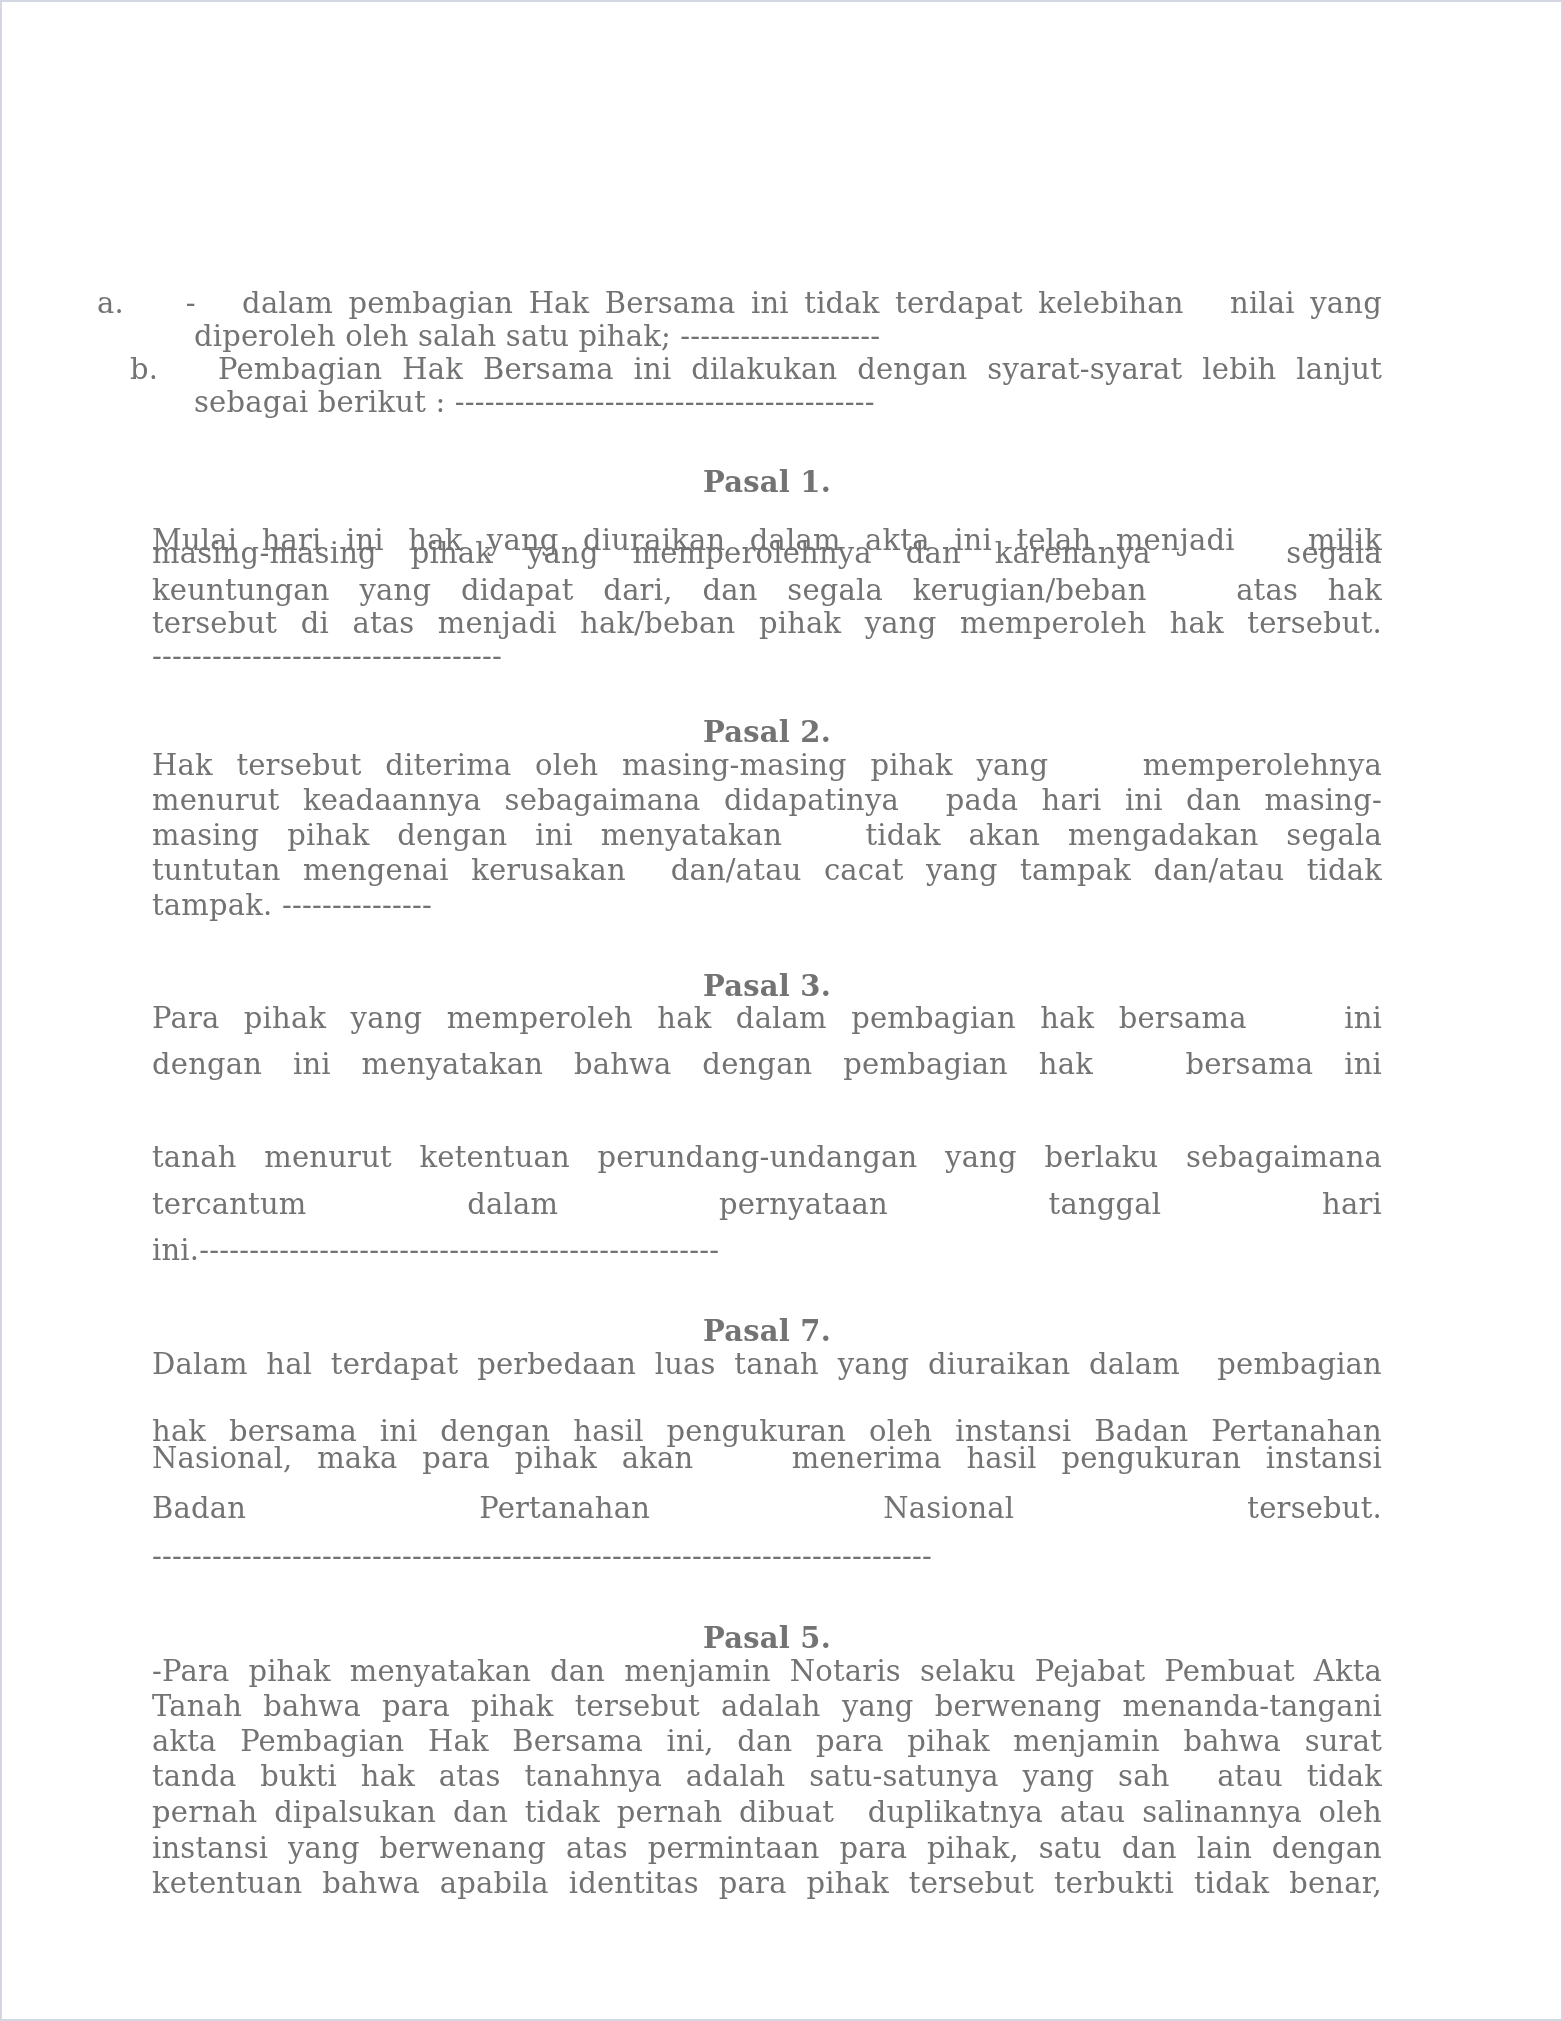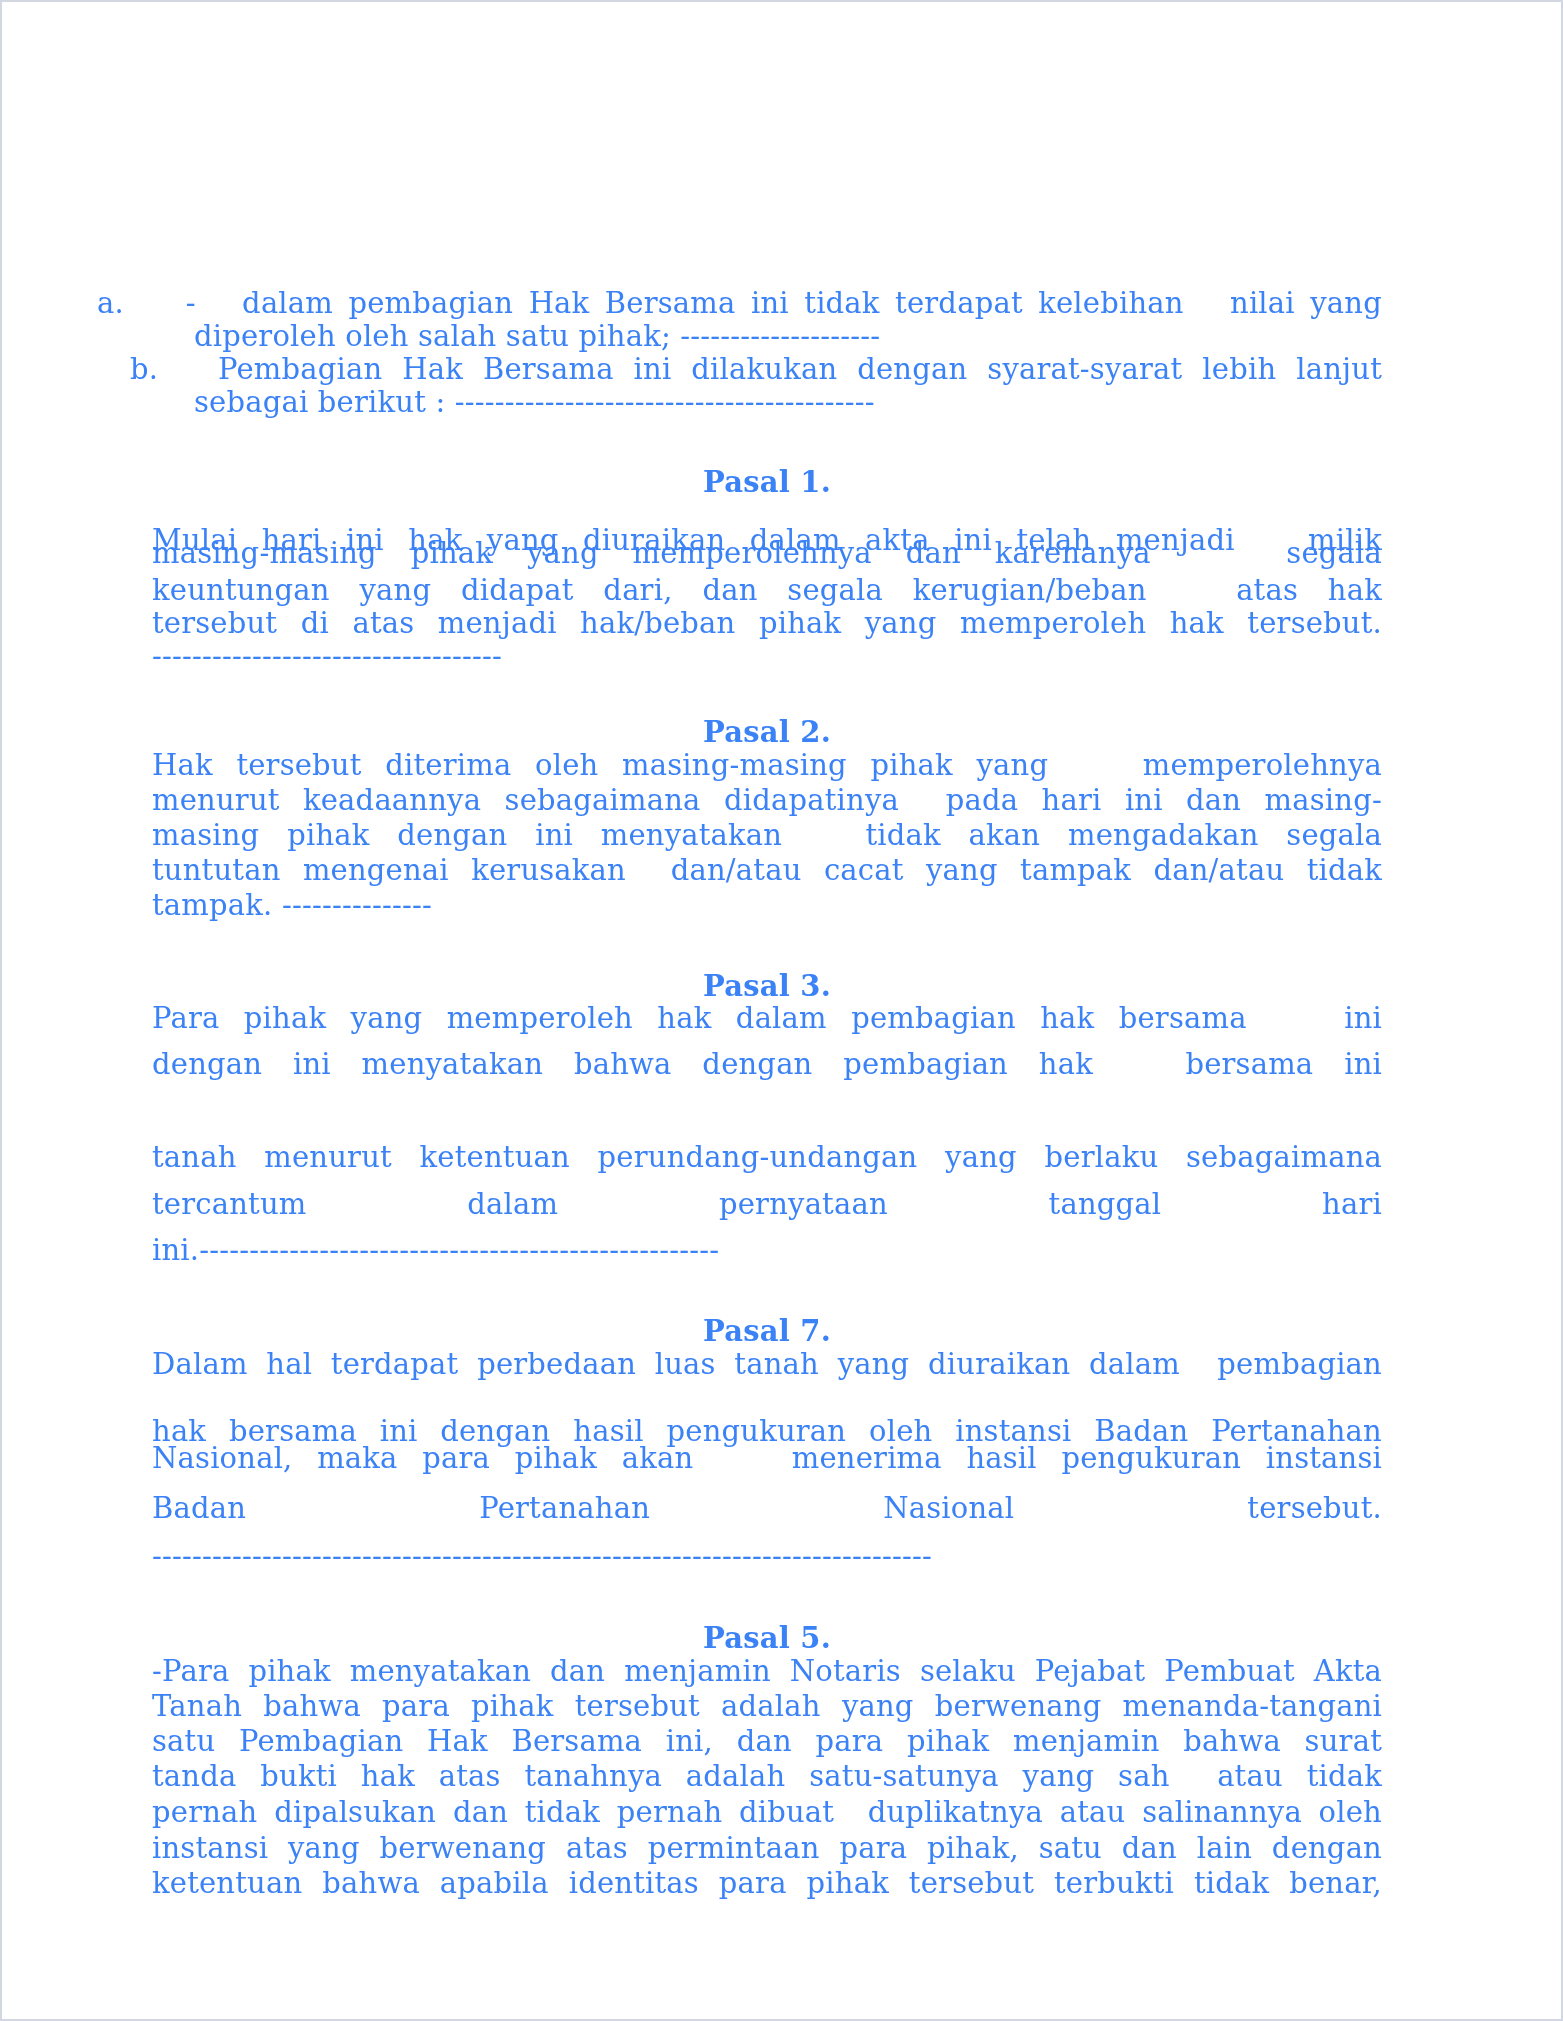--- a/index.html
+++ b/index.html
@@ -14,21 +14,21 @@
     background: #ffffff;
     border: 2px solid #d3d7e2;
     box-sizing: border-box;
     overflow: hidden;
   }
   .line {
     position: absolute;
     font-family: "DejaVu Serif", "Liberation Serif", serif;
     font-size: 29px;
     line-height: 36px;
-    color: #3b82f6;
+    color: #737373;
     letter-spacing: 0.2px;
   }
   .line.justify {
     text-align: justify;
     text-align-last: justify;
   }
   .line.left {
     text-align: left;
     white-space: pre;
   }
@@ -68,18 +68,18 @@
     <div class="line left" style="top: 1230px; left: 150px;">ini.----------------------------------------------------</div>
     <div class="line center bold" style="top: 1311px; left: 150px; width: 1230px;">Pasal 7.</div>
     <div class="line justify" style="top: 1344px; left: 150px; width: 1230px;">Dalam hal terdapat perbedaan luas tanah yang diuraikan dalam&nbsp;&nbsp;pembagian</div>
     <div class="line justify" style="top: 1438px; left: 150px; width: 1230px;">Nasional, maka para pihak akan&nbsp;&nbsp;&nbsp;&nbsp;menerima hasil pengukuran instansi</div>
     <div class="line justify" style="top: 1411px; left: 150px; width: 1230px;">hak bersama ini dengan hasil pengukuran oleh instansi Badan Pertanahan</div>
     <div class="line justify" style="top: 1488px; left: 150px; width: 1230px;">Badan Pertanahan Nasional tersebut.</div>
     <div class="line left" style="top: 1536px; left: 150px;">------------------------------------------------------------------------------</div>
     <div class="line center bold" style="top: 1618px; left: 150px; width: 1230px;">Pasal 5.</div>
     <div class="line justify" style="top: 1651px; left: 150px; width: 1230px;">-Para pihak menyatakan dan menjamin Notaris selaku Pejabat Pembuat Akta</div>
     <div class="line justify" style="top: 1686px; left: 150px; width: 1230px;">Tanah bahwa para pihak tersebut adalah yang berwenang menanda-tangani</div>
-    <div class="line justify" style="top: 1721px; left: 150px; width: 1230px;">satu Pembagian Hak Bersama ini, dan para pihak menjamin bahwa surat</div>
+    <div class="line justify" style="top: 1721px; left: 150px; width: 1230px;">akta Pembagian Hak Bersama ini, dan para pihak menjamin bahwa surat</div>
     <div class="line justify" style="top: 1756px; left: 150px; width: 1230px;">tanda bukti hak atas tanahnya adalah satu-satunya yang sah&nbsp;&nbsp;atau tidak</div>
     <div class="line justify" style="top: 1792px; left: 150px; width: 1230px;">pernah dipalsukan dan tidak pernah dibuat&nbsp;&nbsp;duplikatnya atau salinannya oleh</div>
     <div class="line justify" style="top: 1828px; left: 150px; width: 1230px;">instansi yang berwenang atas permintaan para pihak, satu dan lain dengan</div>
     <div class="line justify" style="top: 1863px; left: 150px; width: 1230px;">ketentuan bahwa apabila identitas para pihak tersebut terbukti tidak benar,</div>
   </div>
 
 </body></html>

